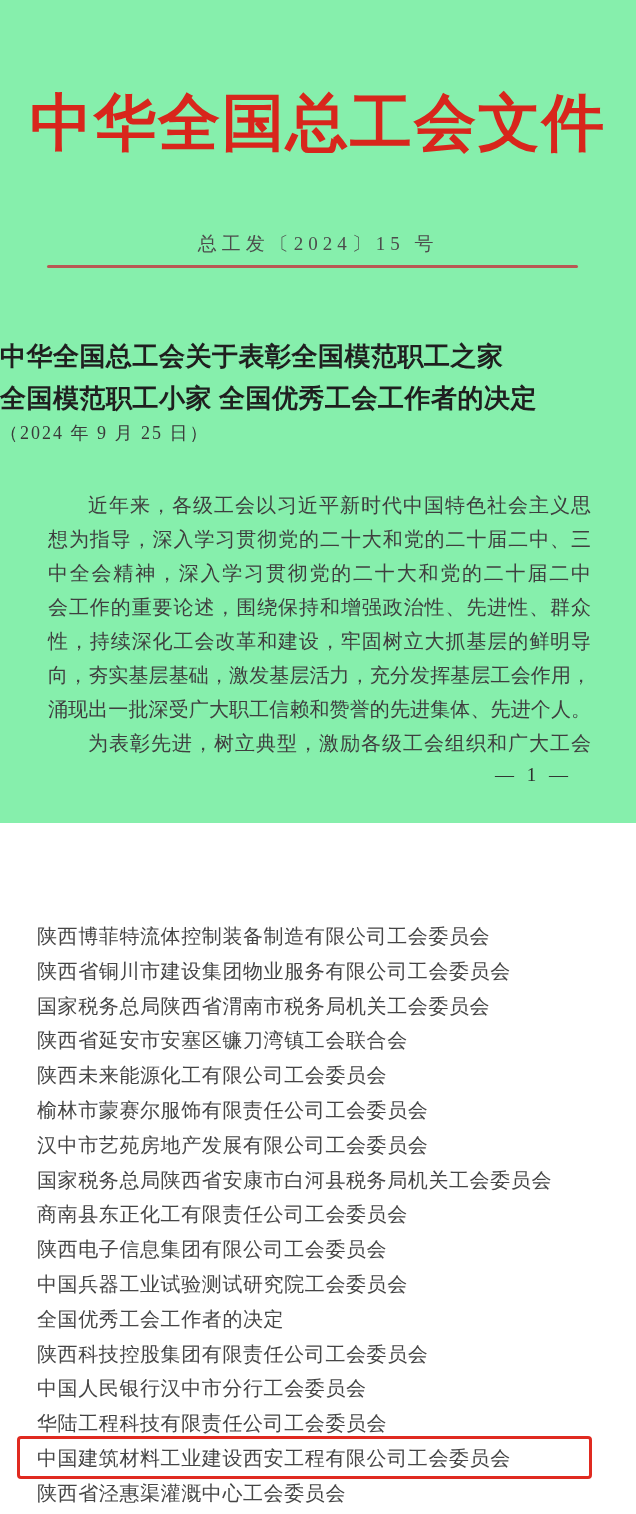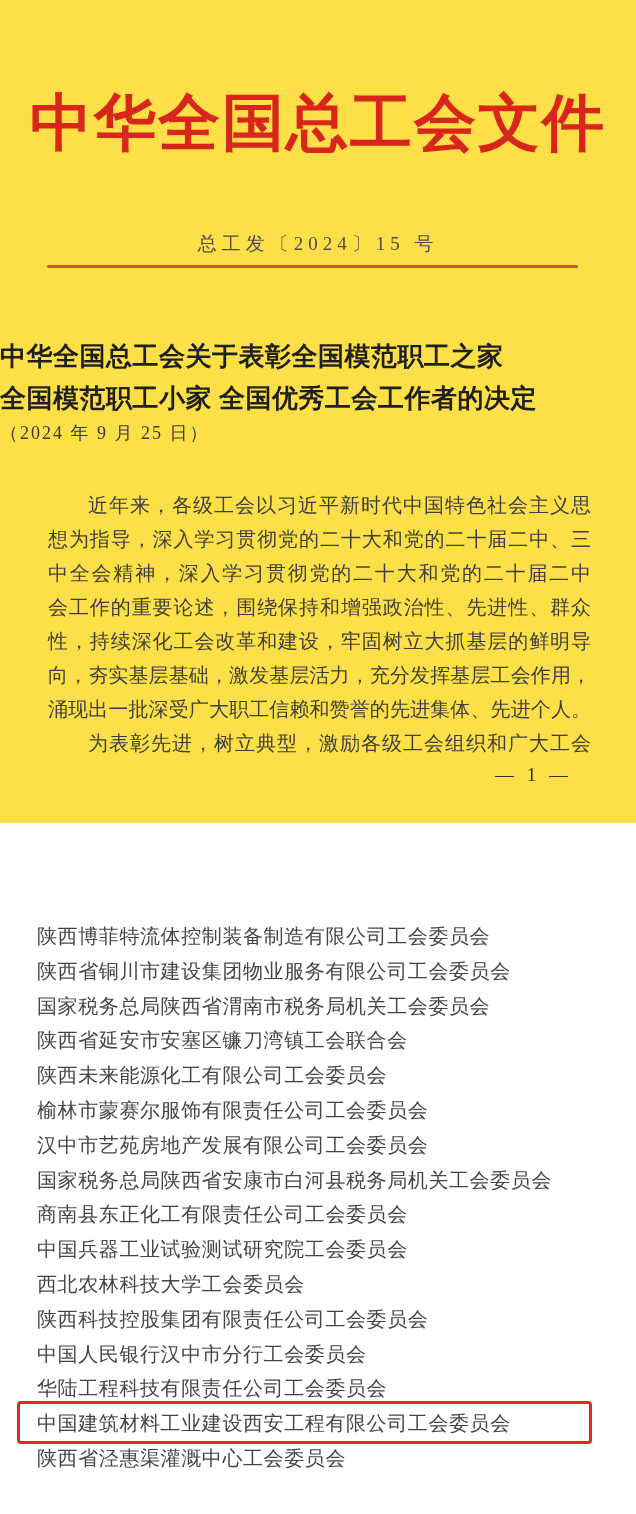--- a/index.html
+++ b/index.html
@@ -5,21 +5,21 @@
   html, body { margin: 0; padding: 0; background: #ffffff; }
   .page {
     position: relative;
     width: 636px;
     height: 1514px;
     margin: 0 auto;
     background: #ffffff;
     overflow: hidden;
     font-family: "Liberation Serif", serif;
   }
-  .page1 { background: #fde047; padding-bottom: 36px; }
+  .page1 { background: #86efac; padding-bottom: 36px; }
   .page2 { background: #ffffff; }
 
   .masthead {
     margin: 0;
     padding-top: 80px;
     font-size: 62px;
     line-height: 86px;
     font-weight: bold;
     text-align: center;
     letter-spacing: 2px;
@@ -141,22 +141,23 @@
     <div class="org-list">
       <div class="org-row">陕西博菲特流体控制装备制造有限公司工会委员会</div>
       <div class="org-row">陕西省铜川市建设集团物业服务有限公司工会委员会</div>
       <div class="org-row">国家税务总局陕西省渭南市税务局机关工会委员会</div>
       <div class="org-row">陕西省延安市安塞区镰刀湾镇工会联合会</div>
       <div class="org-row">陕西未来能源化工有限公司工会委员会</div>
       <div class="org-row">榆林市蒙赛尔服饰有限责任公司工会委员会</div>
       <div class="org-row">汉中市艺苑房地产发展有限公司工会委员会</div>
       <div class="org-row">国家税务总局陕西省安康市白河县税务局机关工会委员会</div>
       <div class="org-row">商南县东正化工有限责任公司工会委员会</div>
+      <div class="org-row">陕西电子信息集团有限公司工会委员会</div>
       <div class="org-row">中国兵器工业试验测试研究院工会委员会</div>
-      <div class="org-row">西北农林科技大学工会委员会</div>
+      <div class="org-row">全国优秀工会工作者的决定</div>
       <div class="org-row">陕西科技控股集团有限责任公司工会委员会</div>
       <div class="org-row">中国人民银行汉中市分行工会委员会</div>
       <div class="org-row">华陆工程科技有限责任公司工会委员会</div>
       <div class="org-row">
         <span>中国建筑材料工业建设西安工程有限公司工会委员会</span>
         <span class="highlight-box"></span>
       </div>
       <div class="org-row">陕西省泾惠渠灌溉中心工会委员会</div>
     </div>
   </section>

